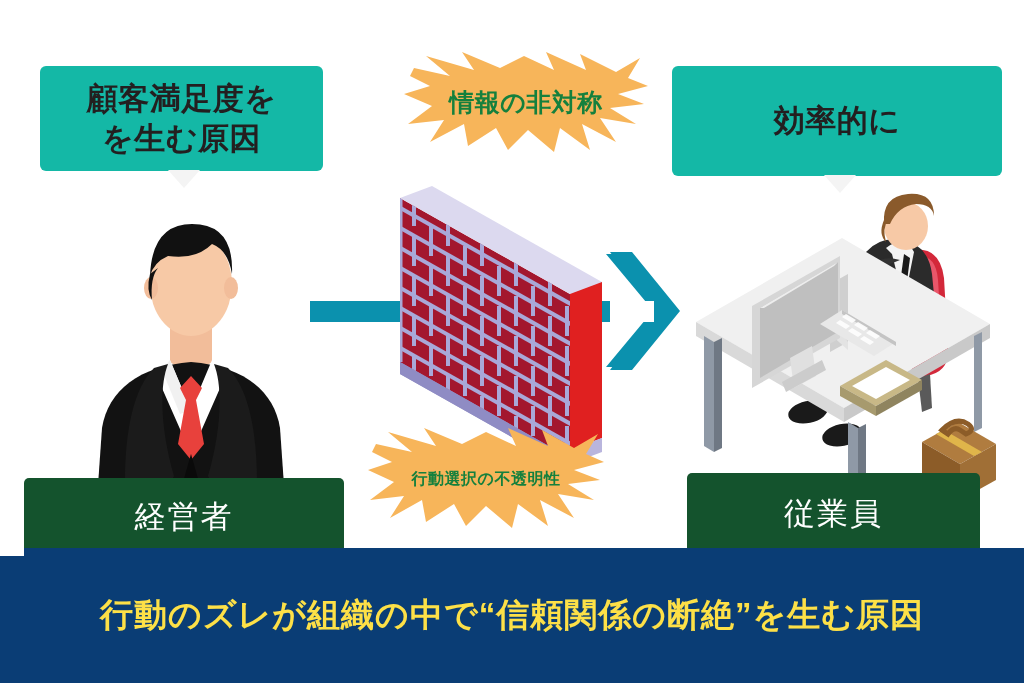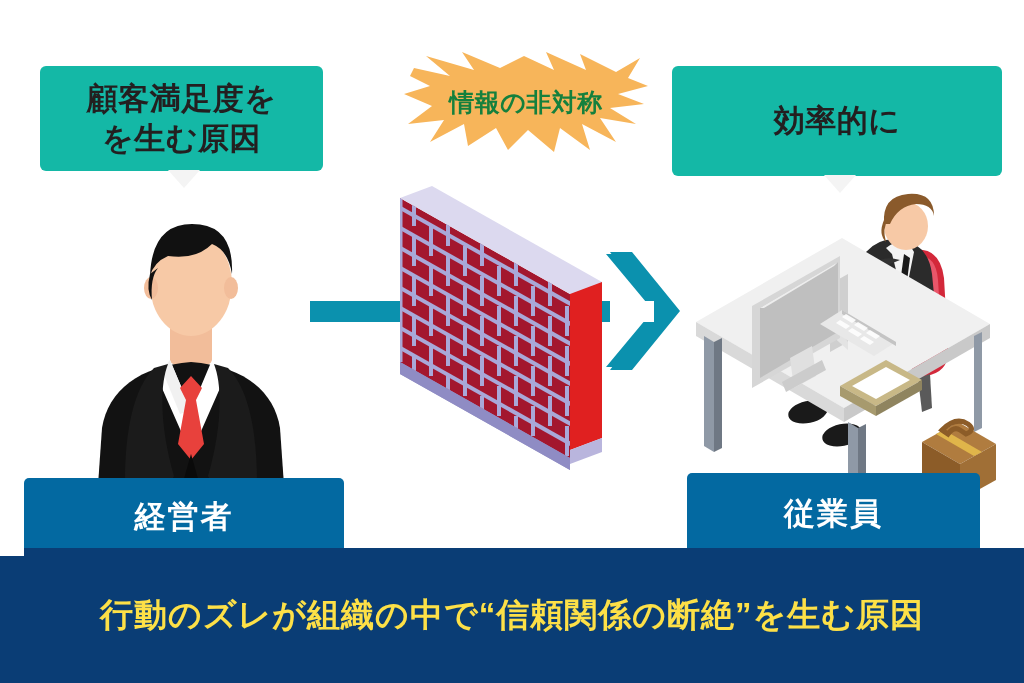--- a/index.html
+++ b/index.html
@@ -61,24 +61,24 @@
   
   #brick-wall{position:absolute;left:392px;top:186px;width:216px;height:284px;}
 
   
   #person-executive{position:absolute;left:96px;top:214px;width:190px;height:300px;}
   #scene-employee{position:absolute;left:690px;top:190px;width:314px;height:300px;}
 
   
   .role-bar{
     position:absolute;
-    background:#0369a1;
+    background:#14532d;
     border-radius:5px;
     display:flex;align-items:center;justify-content:center;
-    color:#ffffff;font-weight:bold;font-size:31px;
+    color:#ffffff;font-weight:normal;font-size:31px;
     letter-spacing:2px;
   }
   #role-left{left:24px;top:478px;width:320px;height:78px;}
   #role-right{left:687px;top:473px;width:293px;height:82px;}
 
   
   #bottom-banner{
     position:absolute;left:0;top:548px;width:1024px;height:135px;
     background:#0a3d75;
     display:flex;align-items:center;justify-content:center;
@@ -208,20 +208,29 @@
   <div class="burst" id="burst-top">
     <svg width="244" height="112" viewBox="0 0 244 112">
       <polygon fill="#f7b55a" points="
         10,22 46,30 22,10 70,24 58,6 96,22 120,10 150,24 142,6 182,24 176,8 212,26 236,12
         224,32 244,40 214,48 240,58 206,62 232,78 196,72 212,96 178,78 186,104 156,82
         150,106 124,84 104,104 92,82 64,100 60,78 26,96 40,74 4,78 28,60 0,48 26,40 6,30"></polygon>
     </svg>
     <div class="burst-label">情報の非対称</div>
   </div>
 
+  <div class="burst" id="burst-bottom">
+    <svg width="236" height="110" viewBox="0 0 236 110">
+      <polygon fill="#f7b55a" points="
+        8,20 44,28 20,8 68,22 56,4 94,20 118,8 148,22 140,4 180,22 174,6 206,24 230,10
+        218,30 236,38 206,46 232,56 200,60 226,76 190,70 206,94 172,76 180,102 150,80
+        144,104 118,82 98,102 86,80 58,98 54,76 22,94 36,72 2,76 26,58 0,46 24,38 4,28"></polygon>
+    </svg>
+    <div class="burst-label">行動選択の不透明性</div>
+  </div>
 
   <div id="person-executive">
     <svg width="190" height="300" viewBox="0 0 190 300">
 
       <path d="M74,100 h42 v48 q-21,16 -42,0 z" fill="#f2bd9a"></path>
 
       <ellipse cx="95" cy="70" rx="41" ry="52" fill="#f7c9a6"></ellipse>
 
       <ellipse cx="55" cy="74" rx="7" ry="11" fill="#f2bd9a"></ellipse>
       <ellipse cx="135" cy="74" rx="7" ry="11" fill="#f2bd9a"></ellipse>

